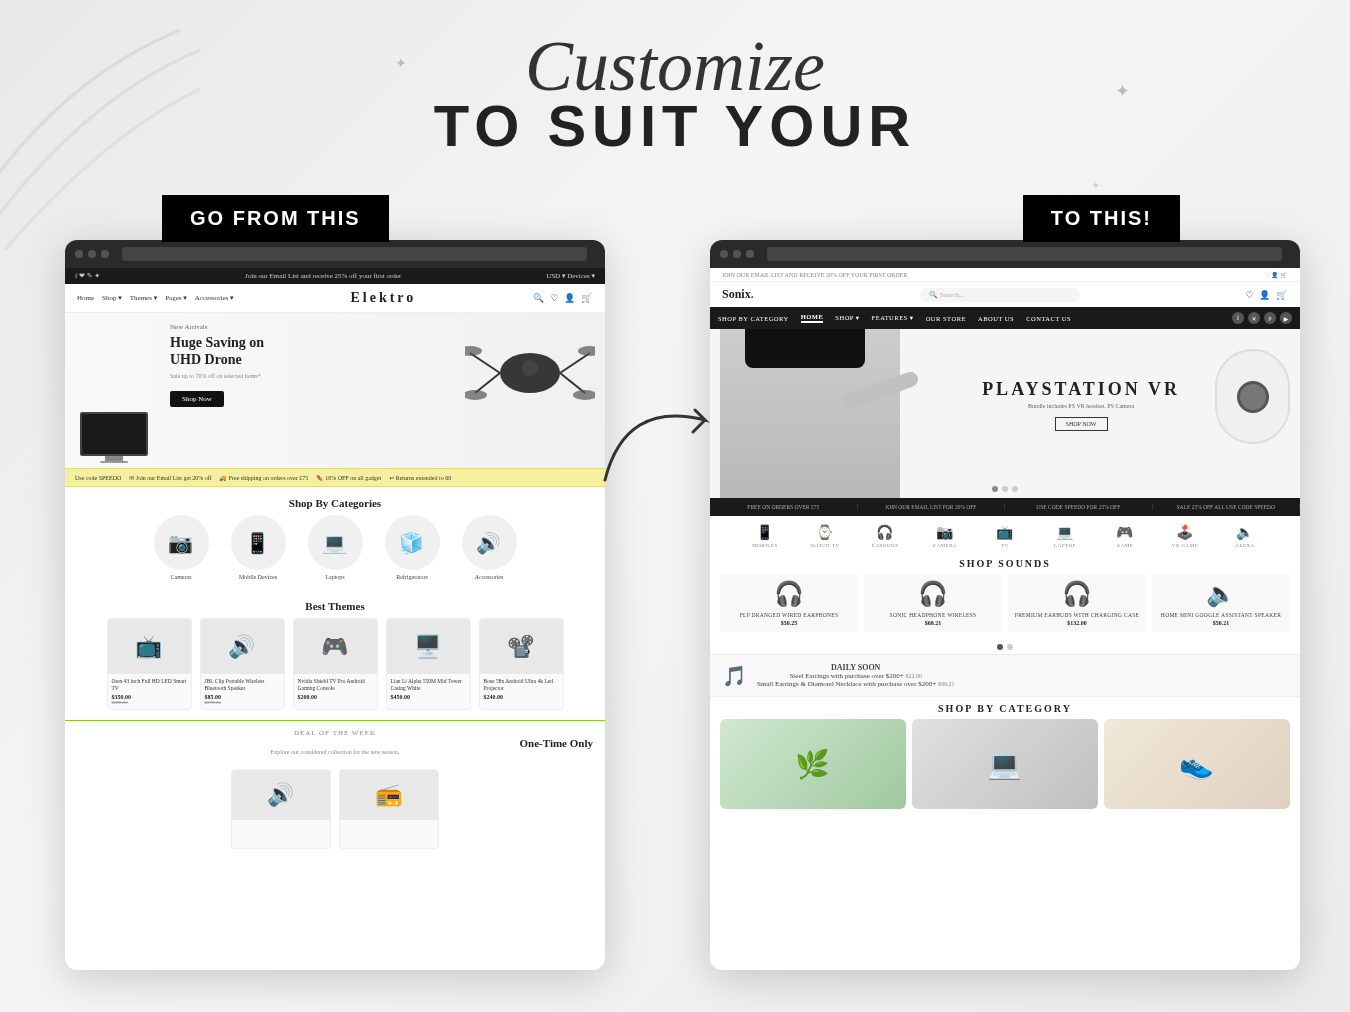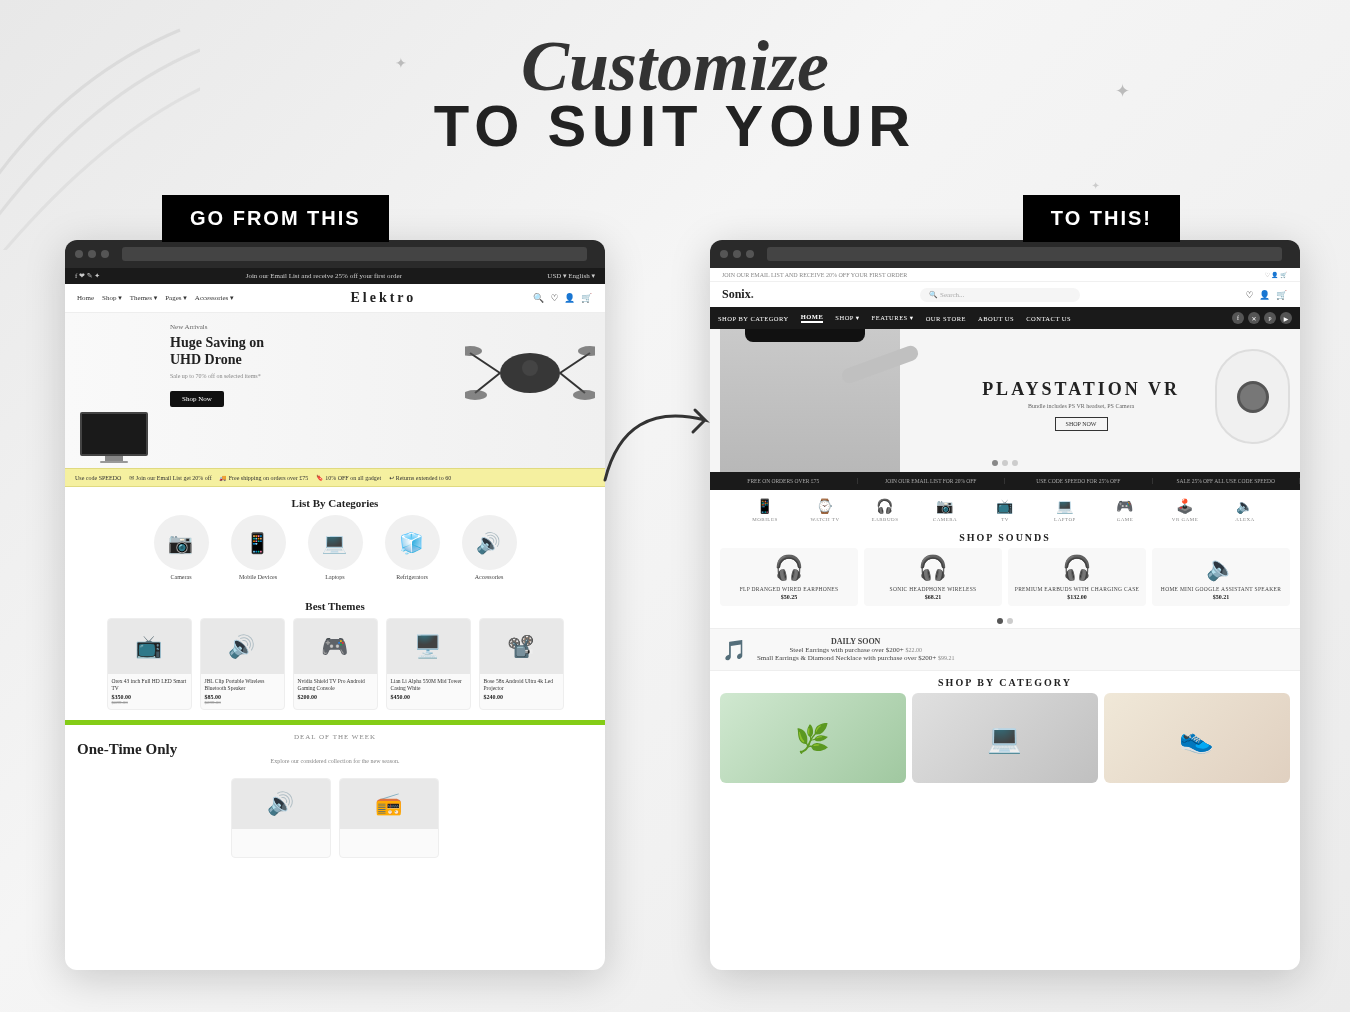--- a/index.html
+++ b/index.html
@@ -34,21 +34,21 @@
       left: 0;
       right: 0;
       text-align: center;
       z-index: 10;
     }
 
     .cursive-title {
       font-family: 'Brush Script MT', cursive, Georgia, serif;
       font-size: 72px;
       color: #333;
-      font-weight: 700;
+      font-weight: 400;
       font-style: italic;
       line-height: 1;
       margin-bottom: 0;
     }
 
     .bold-subtitle {
       font-family: Arial Black, Arial, sans-serif;
       font-size: 58px;
       font-weight: 900;
       color: #222;
@@ -329,21 +329,21 @@
     .product-old-price {
       font-size: 5px;
       color: #999;
       text-decoration: line-through;
     }
 
     
     .deal-section {
       background: #fff;
       padding: 8px 12px;
-      border-top: 5px solid #84cc16;
+      border-top: 1px solid #84cc16;
     }
 
     .deal-title {
       text-align: center;
       font-size: 10px;
       font-weight: 700;
       color: #222;
     }
 
     .deal-desc {
@@ -433,21 +433,21 @@
       display: flex;
       align-items: center;
       justify-content: center;
       font-size: 6px;
       color: #fff;
     }
 
     
     .sonix-hero {
       position: relative;
-      height: 143px;
+      height: 169px;
       background: #f5f5f5;
       overflow: hidden;
     }
 
     .hero-right-text {
       position: absolute;
       right: 120px;
       top: 50px;
       text-align: center;
     }
@@ -675,21 +675,21 @@
     <div class="dot"></div>
     <div class="dot"></div>
     <div class="url-bar"></div>
   </div>
 
   <div class="browser-content">
 
     <div class="elektro-top-bar">
       <span>f  ❤  ✎  ✦</span>
       <span>Join our Email List and receive 25% off your first order</span>
-      <span>USD ▾  English ▾</span>
+      <span>USD ▾  Devices ▾</span>
     </div>
 
     <div class="elektro-nav">
       <div class="elektro-nav-links">
         <span>Home</span>
         <span>Shop ▾</span>
         <span>Themes ▾</span>
         <span>Pages ▾</span>
         <span>Accessories ▾</span>
       </div>
@@ -732,21 +732,21 @@
     </div>
 
     <div class="promo-bar">
       <span class="promo-item">Use code SPEEDO</span>
       <span class="promo-item">✉ Join our Email List get 20% off</span>
       <span class="promo-item">🚚 Free shipping on orders over £75</span>
       <span class="promo-item">🔖 10% OFF on all gadget</span>
       <span class="promo-item">↩ Returns extended to 60</span>
     </div>
 
-    <div class="section-title">List By Categories</div>
+    <div class="section-title">Shop By Categories</div>
     <div class="categories-row">
       <div class="cat-item">
         <div class="cat-circle">📷</div>
         <div class="cat-label">Cameras</div>
       </div>
       <div class="cat-item">
         <div class="cat-circle">📱</div>
         <div class="cat-label">Mobile Devices</div>
       </div>
       <div class="cat-item">
@@ -799,21 +799,21 @@
         <div class="product-img">📽️</div>
         <div class="product-info">
           <div class="product-name">Bose 58x Android Ultra 4k Led Projector</div>
           <div class="product-price">$240.00</div>
         </div>
       </div>
     </div>
 
     <div class="deal-section">
       <div class="deal-label" style="text-align:center;font-size:7px;color:#888;letter-spacing:1px;text-transform:uppercase;">DEAL OF THE WEEK</div>
-      <div class="deal-title" style="text-align:left;font-size:15px;font-weight:900;color:#222;">One-Time Only</div>
+      <div class="deal-title" style="text-align:right;font-size:11px;font-weight:900;color:#222;">One-Time Only</div>
       <div class="deal-desc" style="text-align:center;font-size:6px;color:#888;">Explore our considered collection for the new season.</div>
     </div>
 
     <div class="products-row" style="margin-top:6px;">
       <div class="product-card" style="width:100px;height:80px;">
         <div class="product-img" style="height:50px;font-size:22px;">🔊</div>
       </div>
       <div class="product-card" style="width:100px;height:80px;">
         <div class="product-img" style="height:50px;font-size:22px;">📻</div>
       </div>

